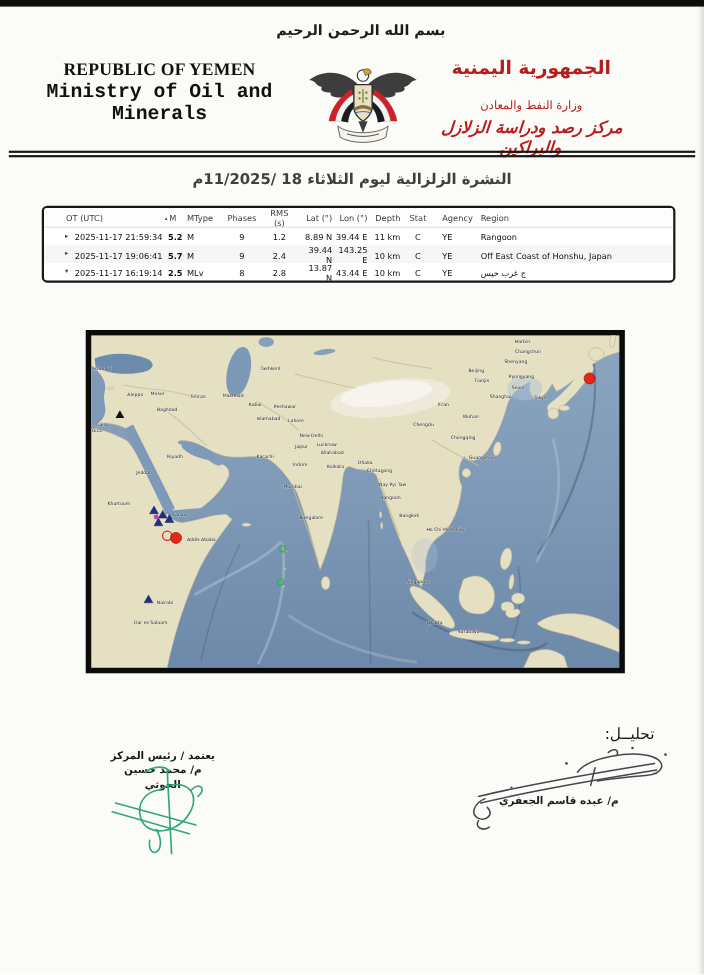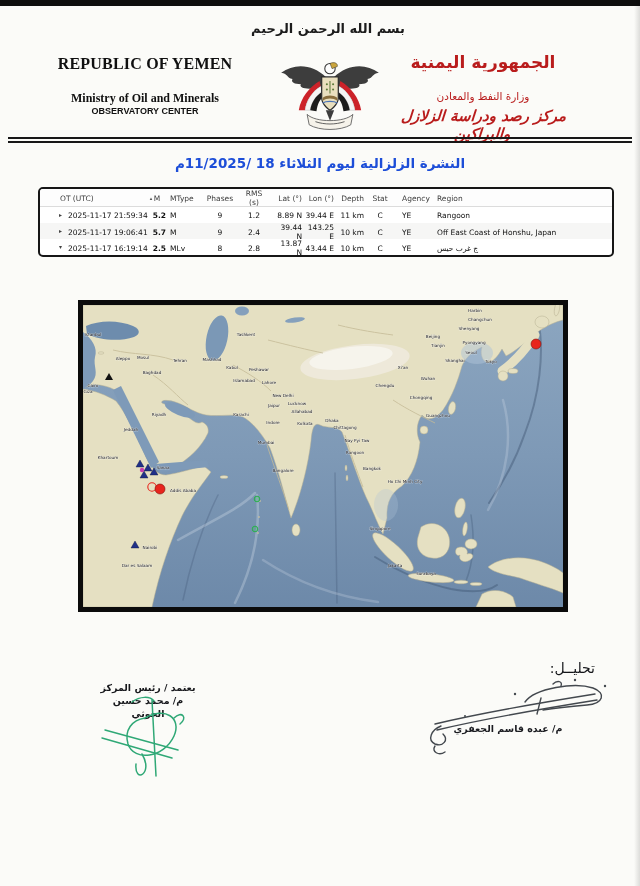--- a/index.html
+++ b/index.html
@@ -5,32 +5,32 @@
   html,body{margin:0;padding:0;background:#ffffff;}
   .page{position:relative;width:640px;height:886px;background:#fbfbf8;overflow:hidden;
         font-family:"DejaVu Sans",sans-serif;color:#111;}
   .topbar{position:absolute;left:0;top:0;width:640px;height:6px;background:#0e0e0e;}
   .edge-shadow{position:absolute;right:0;top:0;width:6px;height:886px;
         background:linear-gradient(to left,rgba(0,0,0,.12),rgba(0,0,0,0));}
   .bismillah{position:absolute;top:21px;left:0;right:0;text-align:center;
         font-size:13px;font-weight:bold;color:#1c1c1c;direction:rtl;margin-left:16px;}
   .hdr-en{position:absolute;left:34px;top:55px;width:222px;text-align:center;color:#101010;}
   .hdr-en .l1{font-family:"Liberation Serif",serif;font-size:16px;font-weight:bold;letter-spacing:.2px;}
-  .hdr-en .l2{font-family:Liberation Serif, serif;font-size:12px;font-weight:bold;margin-top:18px;}
+  .hdr-en .l2{font-family:Liberation Mono, monospace;font-size:18px;font-weight:bold;margin-top:1px;}
   .hdr-en .l3{font-family:"Liberation Sans",sans-serif;font-size:9px;font-weight:bold;margin-top:10px;line-height:11px;}
   .hdr-en .l4{font-family:"Liberation Sans",sans-serif;font-size:9px;font-weight:bold;line-height:11px;}
   .hdr-ar{position:absolute;left:380px;top:52px;width:206px;text-align:center;direction:rtl;color:#b91c1c;}
   .hdr-ar .a1{font-size:17px;font-weight:bold;}
   .hdr-ar .a2{font-size:10.5px;font-weight:normal;margin-top:18px;}
   .hdr-ar .a3{font-size:15px;font-weight:bold;font-style:italic;margin-top:5px;transform:skewX(-4deg);}
   .emblem{position:absolute;left:278px;top:52px;width:104px;height:86px;}
   .rule{position:absolute;left:8px;top:137px;width:624px;height:6px;box-sizing:border-box;
         border-top:2.5px solid #171717;border-bottom:2.5px solid #171717;}
   .doc-title{position:absolute;top:155px;left:0;right:0;text-align:center;direction:rtl;
-        font-size:13.5px;font-weight:bold;color:#1d4ed8;}
+        font-size:13.5px;font-weight:bold;color:#404040;}
   
   .evt-table{position:absolute;left:38px;top:187px;width:576px;border:2px solid #161616;
         border-radius:5px;background:#ffffff;overflow:hidden;box-sizing:border-box;}
   .trow{display:grid;grid-template-columns:104px 22px 34px 40px 34px 30px 32px 30px 28px 40px 1fr;
         height:16px;align-items:center;font-size:7.5px;color:#101010;position:relative;}
   .trow.alt{background:#f6f6f5;}
   .thead{height:17px;color:#3c3c3c;border-bottom:1px solid #dcdcdc;background:#fdfdfd;}
   .c-ot{padding-left:28px;text-align:left;white-space:nowrap;}
   .thead .c-ot{padding-left:20px;}
   .expand{position:absolute;left:19px;top:4px;font-size:6px;color:#444;line-height:8px;}
@@ -66,21 +66,20 @@
 
 <div class="page">
   <div class="topbar"></div>
   <div class="edge-shadow"></div>
 
   <div class="bismillah">بسم الله الرحمن الرحيم</div>
 
   <div class="hdr-en">
     <div class="l1">REPUBLIC OF YEMEN</div>
     <div class="l2">Ministry of Oil and Minerals</div>
-    <div class="l4">OBSERVATORY CENTER</div>
   </div>
 
   <div class="emblem">
     <svg viewBox="0 0 100 82">
       <path d="M46,24 C34,12 16,10 3,20 C10,21 8,25 14,26 C12,29 16,31 22,31 C20,34 26,36 34,35 C38,35 43,33 46,30 Z" fill="#3d3d3d"></path>
       <path d="M54,24 C66,12 84,10 97,20 C90,21 92,25 86,26 C88,29 84,31 78,31 C80,34 74,36 66,35 C62,35 57,33 54,30 Z" fill="#3d3d3d"></path>
       <path d="M40,28 C30,34 22,44 20,56 L26,56 C27,47 33,38 41,33 Z" fill="#cc2229"></path>
       <path d="M41,33 C33,38 27,47 26,56 L31,56 C32,49 36,42 43,38 Z" fill="#f4f4f4" stroke="#9a9a9a" stroke-width="0.3"></path>
       <path d="M43,38 C36,42 32,49 31,56 L37,57 C38,50 40,45 45,42 Z" fill="#1c1c1c"></path>
       <path d="M60,28 C70,34 78,44 80,56 L74,56 C73,47 67,38 59,33 Z" fill="#cc2229"></path>

